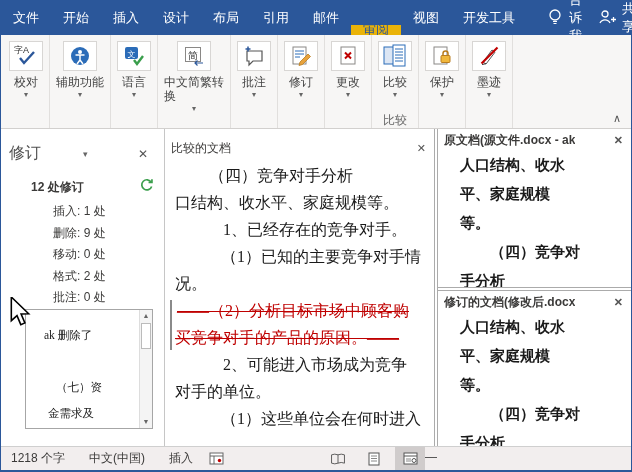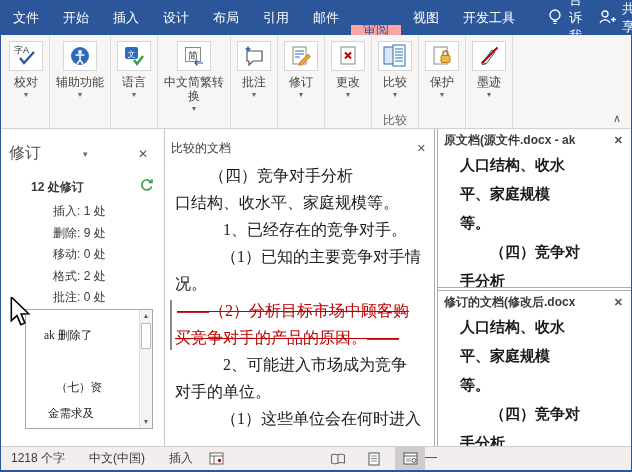--- a/index.html
+++ b/index.html
@@ -2,30 +2,30 @@
 <html><head>
 <meta charset="utf-8">
 <style>
   * { box-sizing: border-box; margin: 0; padding: 0; }
   body { width: 632px; height: 472px; font-family: "Liberation Sans", sans-serif; overflow: hidden; background: #fff; }
   .window { width: 632px; height: 472px; border: 1px solid #2b579a; border-bottom-width: 2px; display: flex; flex-direction: column; background: #fff; position: relative; }
 
   
   .tabbar { height: 34px; background: #2b579a; display: flex; align-items: stretch; color: #fff; font-size: 13px; flex: none; }
   .tab { padding: 0 12px; display: flex; align-items: center; cursor: default; white-space: nowrap; }
-  .tab.active { background: #fca5a5; color: #2b579a; margin-top: 24px; }
+  .tab.active { background: #eab308; color: #2b579a; margin-top: 24px; }
   .tellme { margin-left: 14px; display: flex; align-items: center; gap: 6px; padding: 0 6px; }
   .share { margin-left: auto; display: flex; align-items: center; gap: 5px; padding: 0 10px; }
 
   
   .ribbon { height: 94px; background: #f7f6f5; border-bottom: 1px solid #d2d0ce; display: flex; padding: 0 2px; position: relative; flex: none; }
   .rgroup { display: flex; flex-direction: column; align-items: center; border-right: 1px solid #e1dfdd; padding: 6px 6px 0; position: relative; }
   .rbtn { display: flex; flex-direction: column; align-items: center; }
   .icon-tile { width: 34px; height: 30px; background: #fff; border: 1px solid #d8d6d4; display: flex; align-items: center; justify-content: center; margin-bottom: 4px; }
-  .rlabel { font-size: 12px; color: #444; text-align: center; line-height: 14px; max-width: 60px; }
+  .rlabel { font-size: 12px; color: #444; line-height: 14px; max-width: 60px; }
   .rarrow { font-size: 8px; color: #666; margin-top: 1px; }
   .grp-caption { font-size: 12px; color: #666; height: 16px; line-height: 16px; margin-top: auto; }
   .ribbon-collapse { position: absolute; right: 10px; bottom: 3px; color: #555; font-size: 11px; }
 
   
   .main { flex: 1; display: flex; min-height: 0; position: relative; }
 
   
   .left-pane { width: 164px; flex: none; border-right: 1px solid #c6c6c6; background: #fff; position: relative; font-size: 12px; color: #3b3a39; }
   .lp-title-row { display: flex; align-items: center; margin: 14px 8px 0 8px; }

